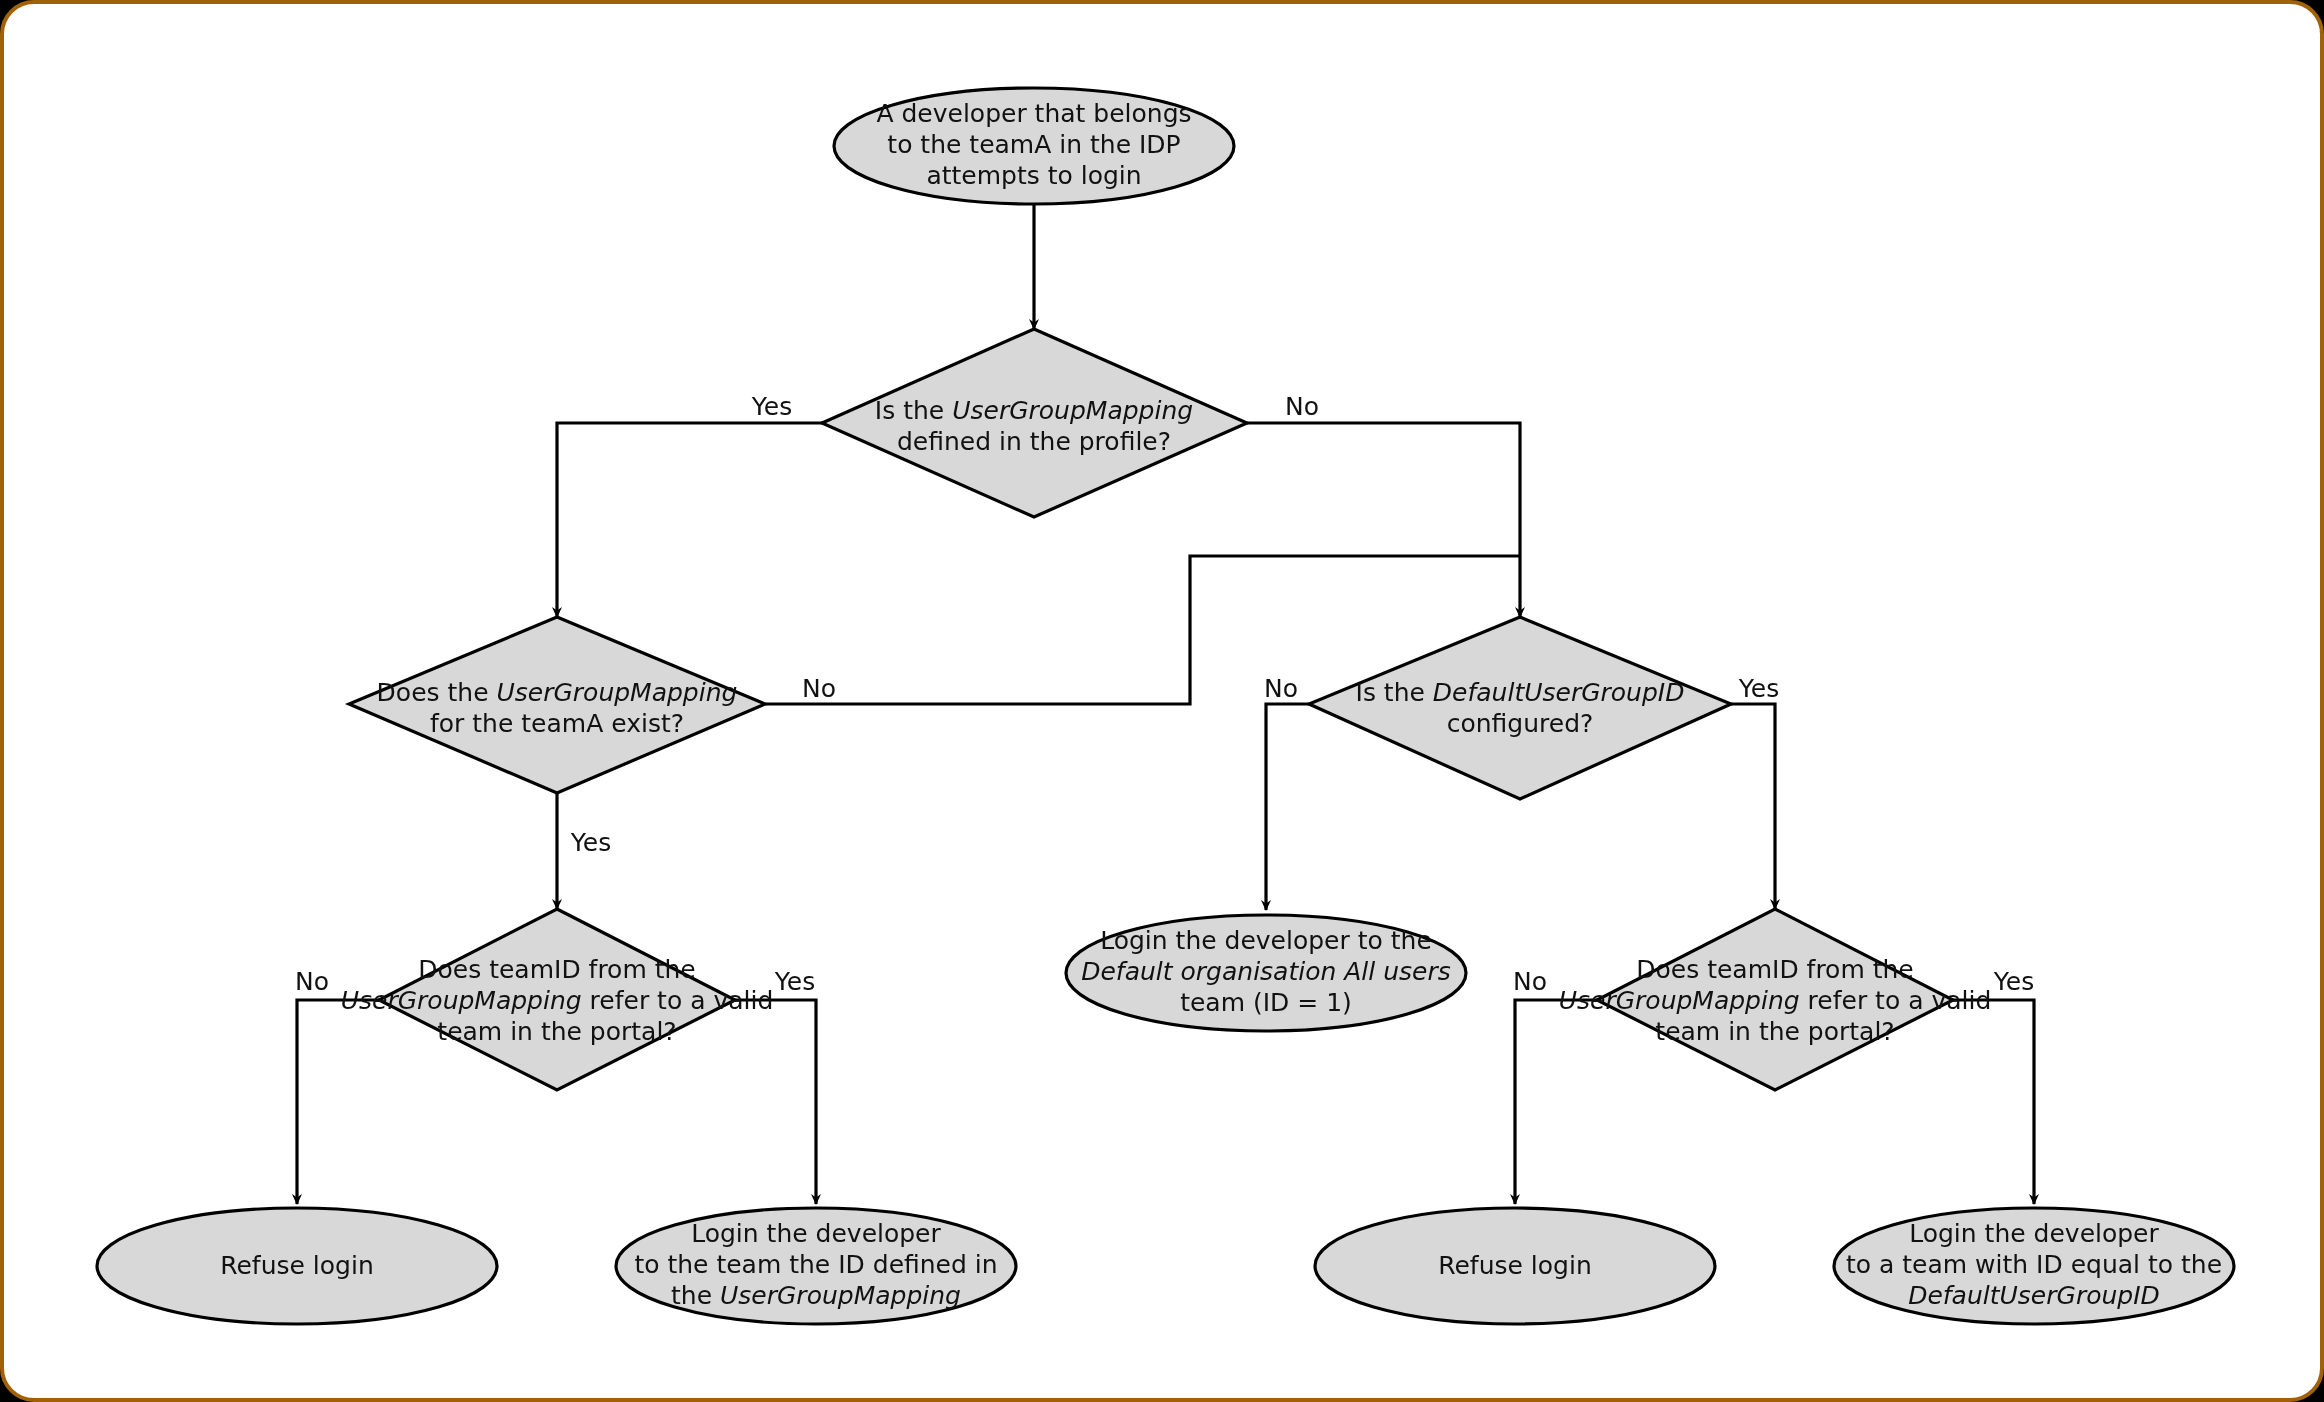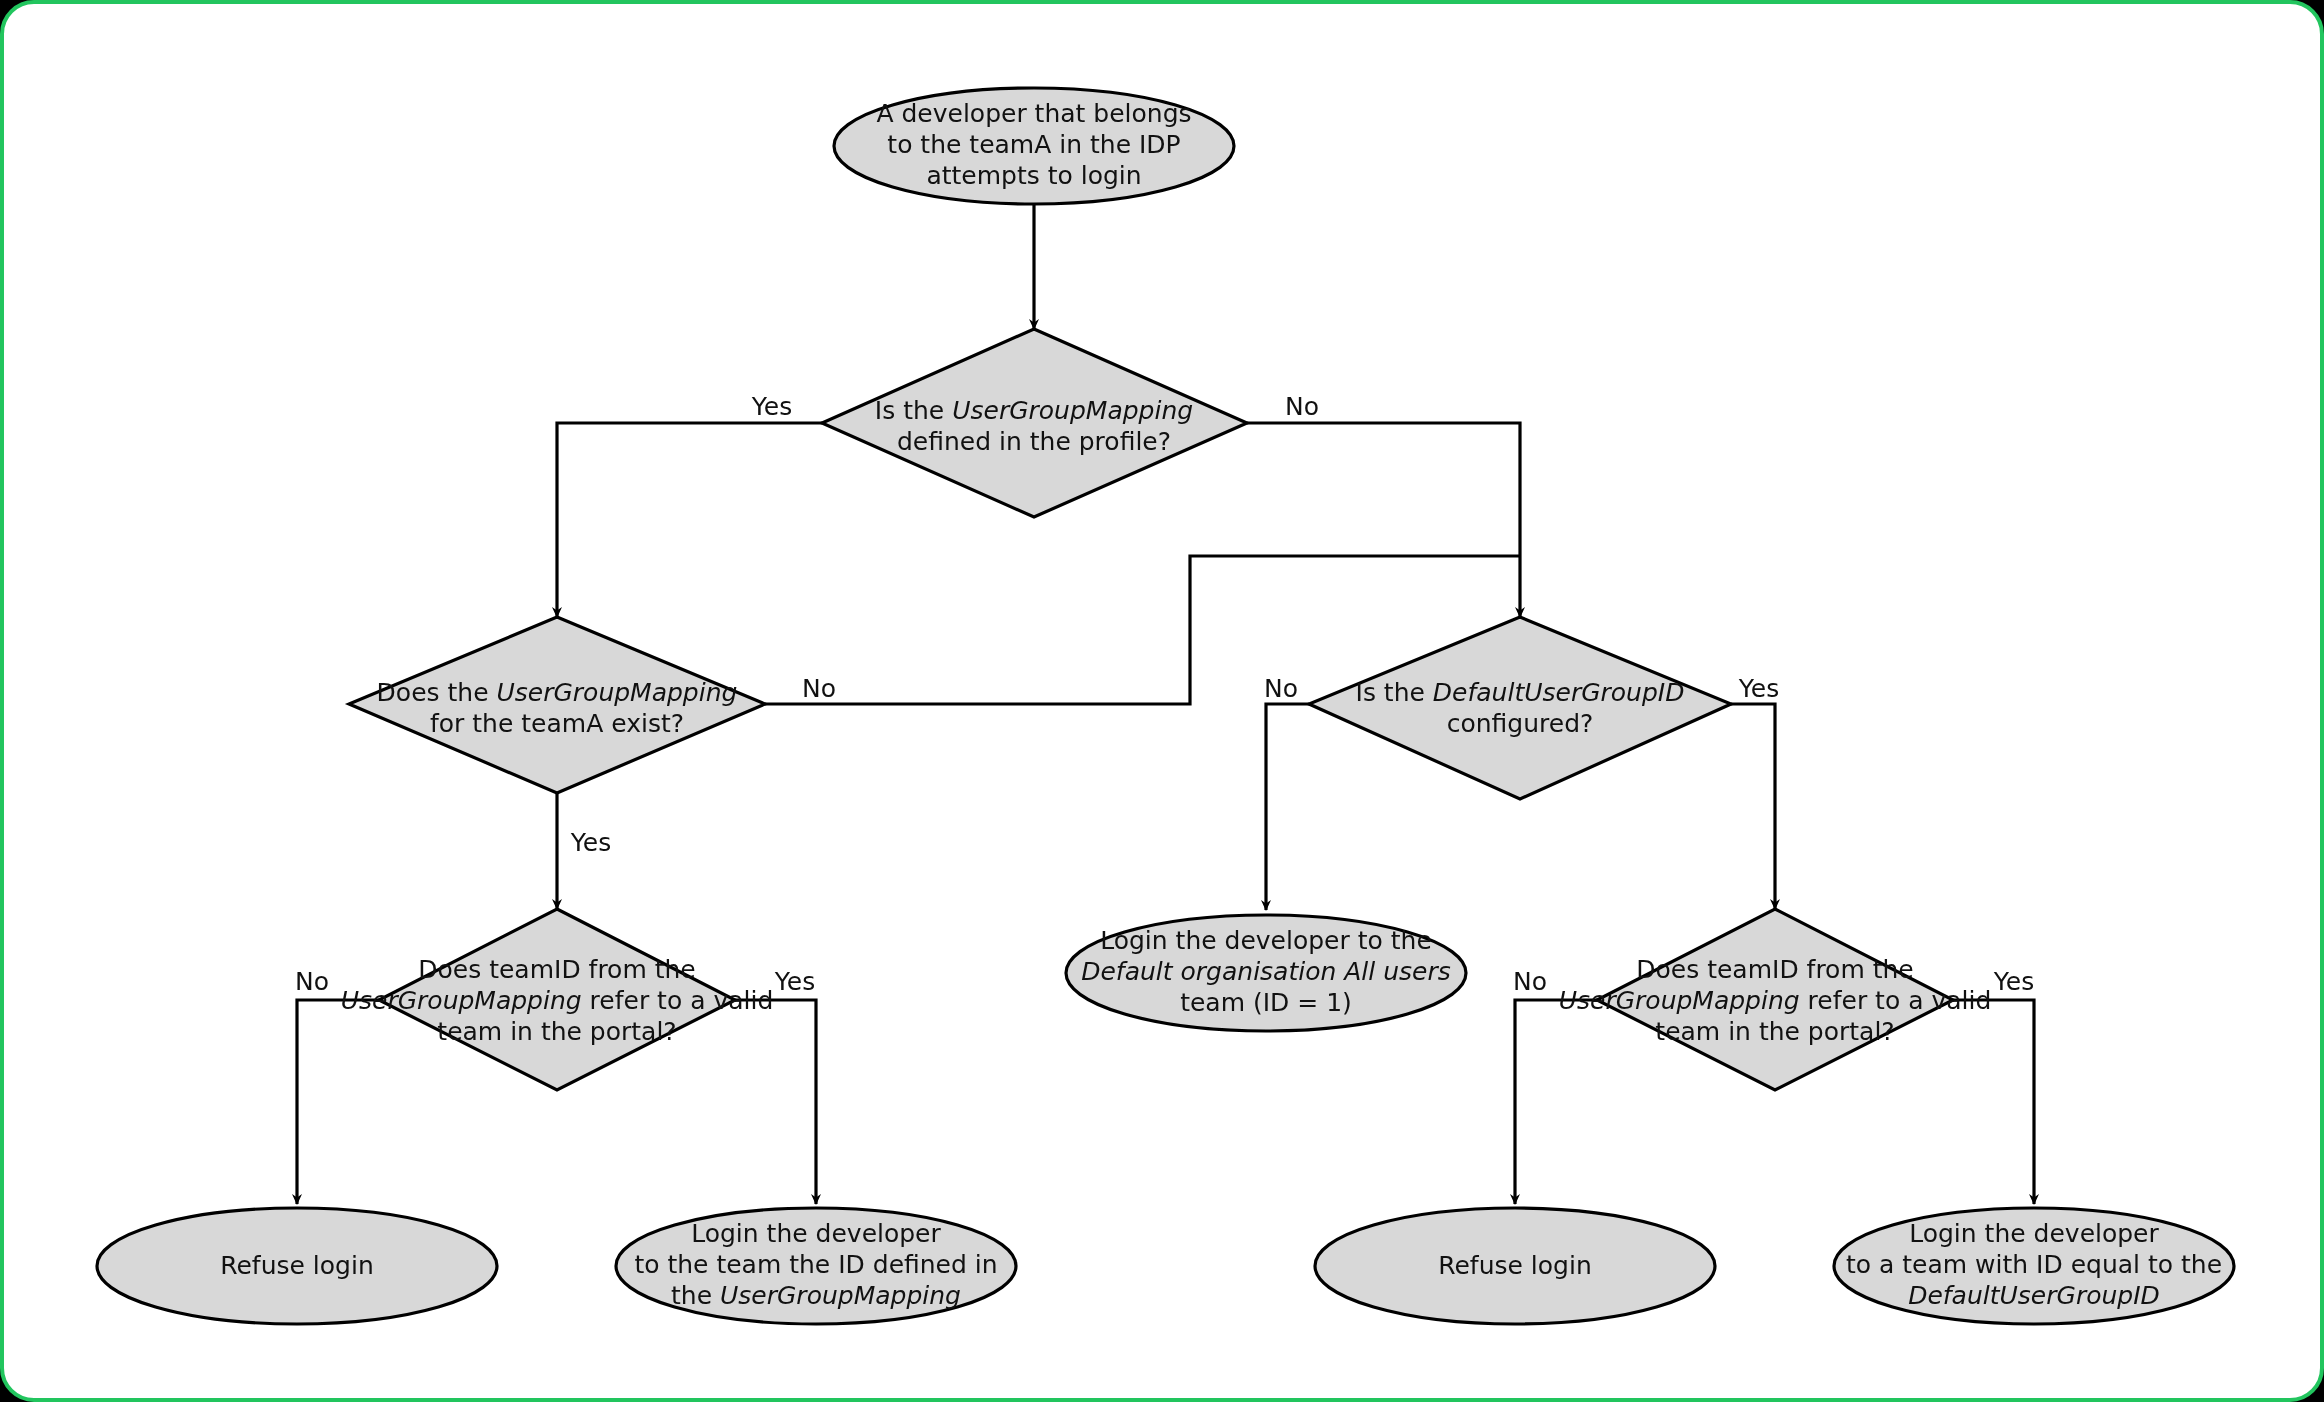--- a/index.html
+++ b/index.html
@@ -15,21 +15,21 @@
   }
   #canvas {
     position: absolute;
     left: 0;
     top: 0;
     width: 2324px;
     height: 1402px;
     background: #ffffff;
     border-radius: 34px;
     box-sizing: border-box;
-    border: 4px solid #22c55e;
+    border: 4px solid #a16207;
     overflow: hidden;
   }
   #flow {
     position: absolute;
     left: 0;
     top: 0;
   }
   .shape-fill { fill: #d8d8d8; stroke: #000000; stroke-width: 3.2; }
   .edge { fill: none; stroke: #000000; stroke-width: 3.2; }
   .arrowhead { fill: #000000; stroke: none; }

